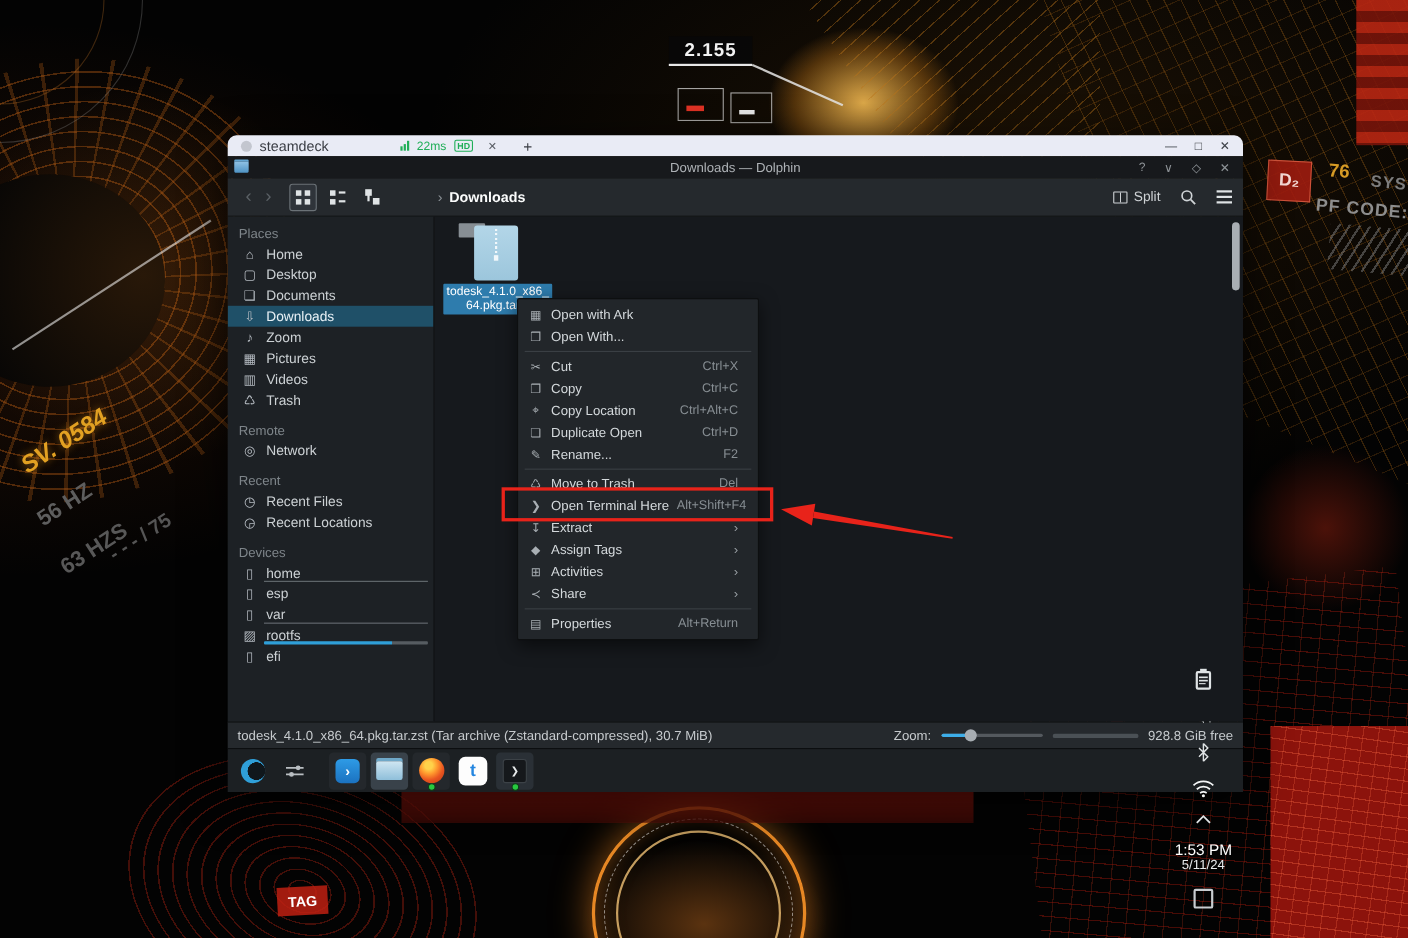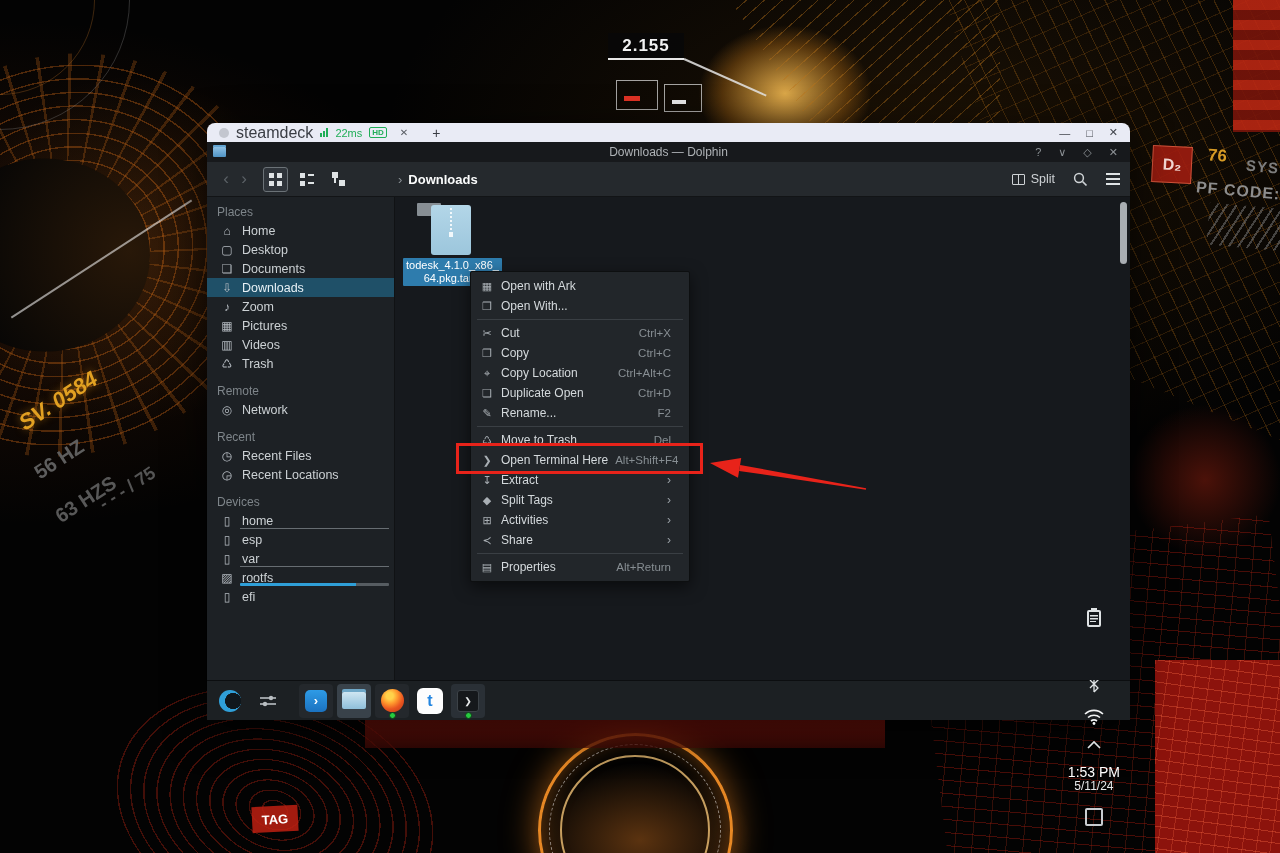--- a/index.html
+++ b/index.html
@@ -81,21 +81,21 @@
     color:#fff; font-size:13px; font-weight:bold; display:flex; align-items:center; justify-content:center; transform:rotate(-3deg); }
 
   
   .rd-window { position:absolute; left:207px; top:123px; width:923px; height:597px; z-index:10;
     border-radius:8px 8px 0 0; box-shadow:0 10px 40px rgba(0,0,0,.7); display:flex; flex-direction:column; }
 
   
   .tabbar { height:19px; background:#e9ebf5; border-radius:8px 8px 0 0; display:flex; align-items:center; padding:0 8px 0 6px; }
   .tab { display:flex; align-items:center; gap:7px; height:100%; padding:0 6px; }
   .tab-favicon { width:10px; height:10px; border-radius:50%; background:#c3c6cf; }
-  .tab-title { font-size:16px; color:#3a3d44; }
+  .tab-title { font-size:13px; color:#3a3d44; margin-right:58px; }
   .sig-bars { display:flex; align-items:flex-end; gap:1px; height:9px; }
   .sig-bars i { width:2px; background:#1fae57; display:block; }
   .sig-bars i:nth-child(1){height:4px;} .sig-bars i:nth-child(2){height:6px;} .sig-bars i:nth-child(3){height:9px;}
   .latency { font-size:11px; color:#1fae57; }
   .hd-badge { font-size:8px; font-weight:bold; color:#1fae57; border:1px solid #1fae57; border-radius:2px; padding:0 2px; line-height:9px; }
   .tab-close { font-size:10px; color:#585c63; margin-left:6px; }
   .new-tab { font-size:14px; color:#3a3d44; margin-left:18px; }
   .client-controls { margin-left:auto; display:flex; gap:16px; align-items:center; color:#40444b; font-size:11px; padding-right:4px; }
 
   
@@ -407,20 +407,32 @@
           </div>
           <div class="file-label">
             <div>todesk_4.1.0_x86_</div>
             <div>64.pkg.tar...</div>
           </div>
         </div>
         <span class="scroll-thumb"></span>
       </div>
     </div>
 
+    <div class="statusbar">
+      <span class="sb-info">todesk_4.1.0_x86_64.pkg.tar.zst (Tar archive (Zstandard-compressed), 30.7 MiB)</span>
+      <div class="sb-right">
+        <span class="zoom-label">Zoom:</span>
+        <span class="zoom-slider">
+          <span class="zoom-fill"></span>
+          <span class="zoom-handle"></span>
+        </span>
+        <span class="free-bar"></span>
+        <span class="free-text">928.8 GiB free</span>
+      </div>
+    </div>
 
     <div class="taskbar">
       <span class="tile">
           <span class="ic-launcher"></span>
         </span>
       <span class="tile">
         <svg width="18" height="16" viewBox="0 0 18 16">
           <line x1="1" y1="5" x2="17" y2="5" stroke="#b9bec2" stroke-width="1.6"></line>
           <circle cx="12" cy="5" r="2.2" fill="#b9bec2"></circle>
           <line x1="1" y1="11" x2="17" y2="11" stroke="#b9bec2" stroke-width="1.6"></line>
@@ -525,21 +537,21 @@
         <span class="lbl">Open Terminal Here</span>
         <span class="sc">Alt+Shift+F4</span>
       </div>
     <div class="mi">
         <span class="g">↧</span>
         <span class="lbl">Extract</span>
         <span class="sub">›</span>
       </div>
     <div class="mi">
         <span class="g">◆</span>
-        <span class="lbl">Split Tags</span>
+        <span class="lbl">Assign Tags</span>
         <span class="sub">›</span>
       </div>
     <div class="mi">
         <span class="g">⊞</span>
         <span class="lbl">Activities</span>
         <span class="sub">›</span>
       </div>
     <div class="mi">
         <span class="g">≺</span>
         <span class="lbl">Share</span>

